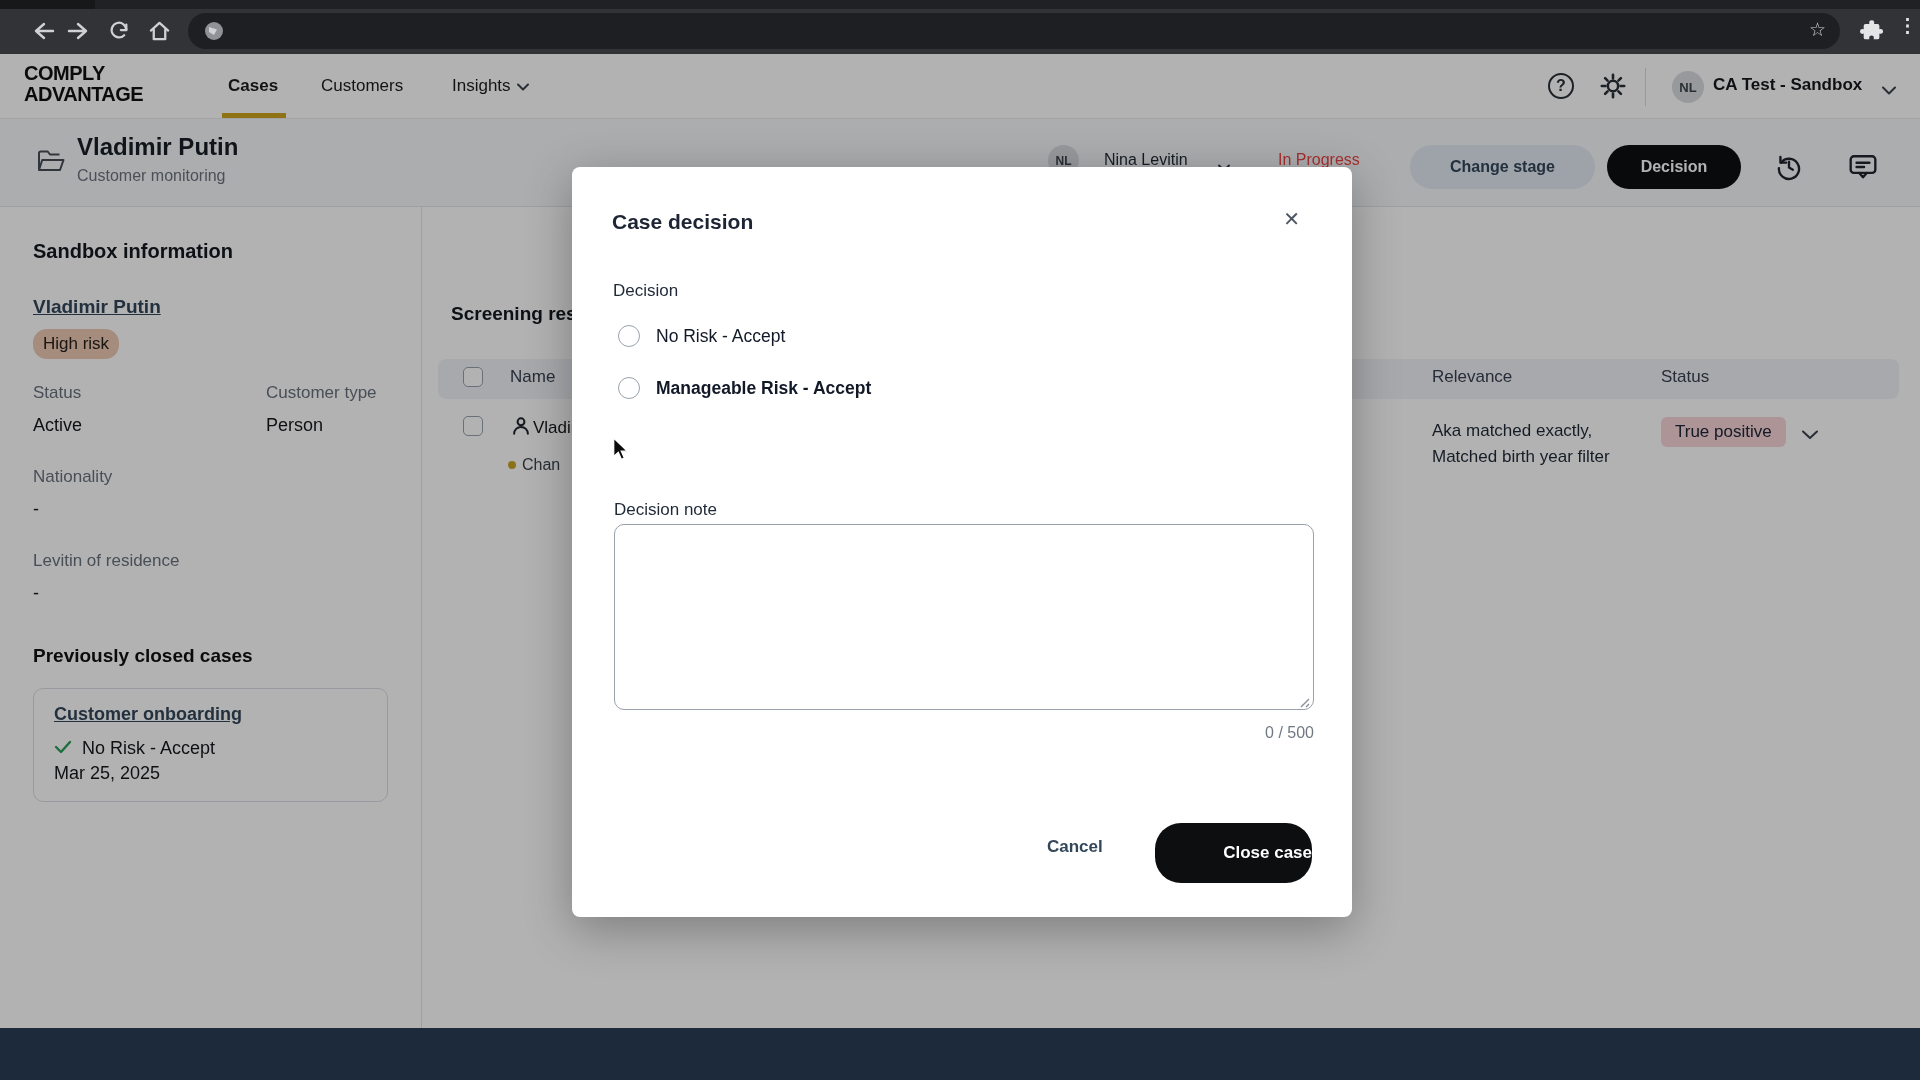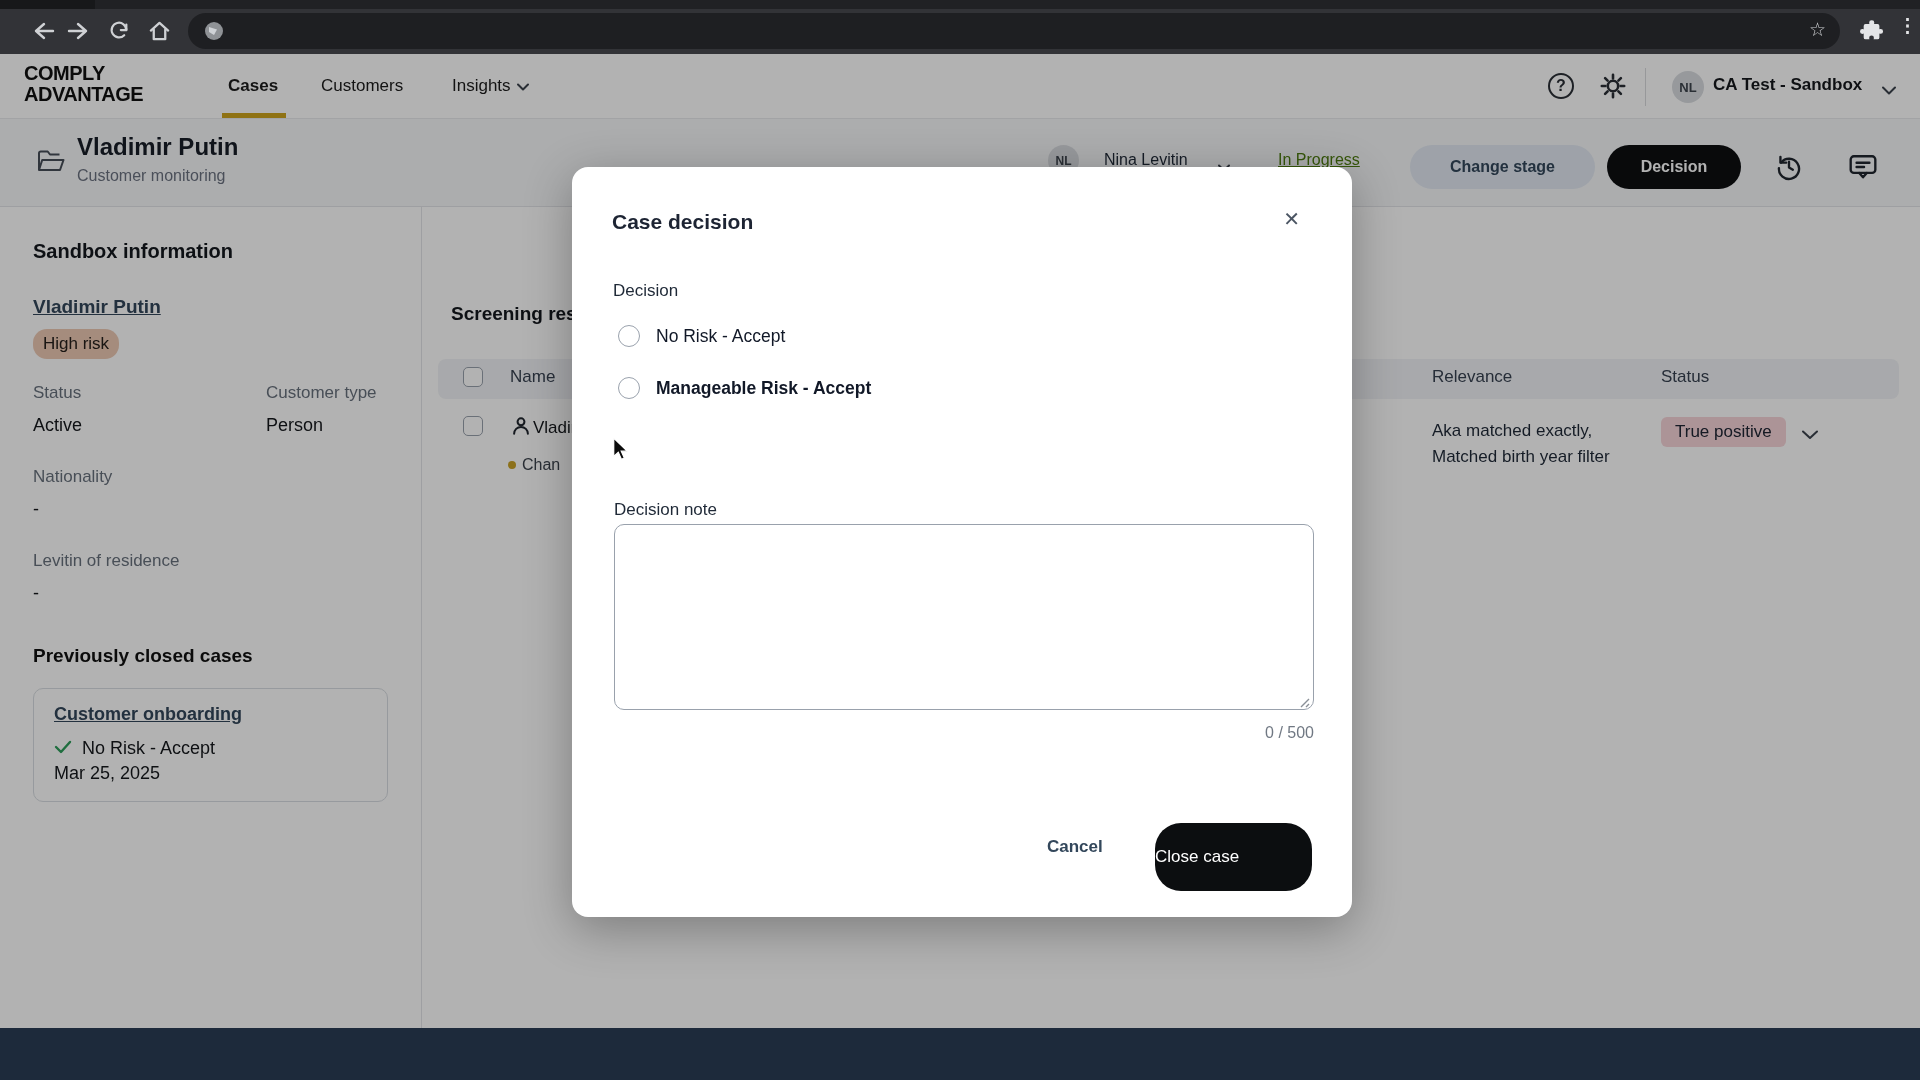--- a/index.html
+++ b/index.html
@@ -38,21 +38,21 @@
   #account-chev { position:absolute; left:1882px; top:27px; }
 
   
   #pagehdr { position:absolute; left:0; top:65px; width:1920px; height:88px; background:#f7f8fa; border-bottom:1px solid #e2e4e8; }
   #folder { position:absolute; left:35px; top:26px; width:32px; height:30px; }
   #case-title { position:absolute; left:77px; top:14px; font-size:24px; font-weight:700; color:#181e27; }
   #case-sub { position:absolute; left:77px; top:48px; font-size:16px; color:#6b7280; }
   #assignee-av { position:absolute; left:1048px; top:26px; width:31px; height:31px; border-radius:50%; background:#d9dce0; color:#3d444d; font-size:12px; font-weight:700; display:flex; align-items:center; justify-content:center; }
   #assignee-name { position:absolute; left:1104px; top:32px; font-size:16px; color:#1f2937; cursor:pointer; }
   #assignee-chev { position:absolute; left:1218px; top:39px; }
-  #stage-text { position:absolute; left:1278px; top:32px; font-size:16px; color:#4d7c0f;text-decoration:underline; }
+  #stage-text { position:absolute; left:1278px; top:32px; font-size:16px; color:#ef4444; }
   #btn-change-stage { position:absolute; left:1410px; top:26px; width:185px; height:44px; border-radius:22px; background:#e2e9f2; color:#33475b; font-size:16px; font-weight:700; display:flex; align-items:center; justify-content:center; cursor:pointer; }
   #btn-decision { position:absolute; left:1607px; top:26px; width:134px; height:44px; border-radius:22px; background:#0d0f11; color:#fff; font-size:16px; font-weight:700; display:flex; align-items:center; justify-content:center; cursor:pointer; }
   #history-ico { position:absolute; left:1774px; top:33px; width:30px; height:30px; cursor:pointer; }
   #comment-ico { position:absolute; left:1848px; top:34px; width:30px; height:28px; cursor:pointer; }
 
   
   #sidebar { position:absolute; left:0; top:153px; width:422px; height:821px; background:#fff; border-right:1px solid #e2e4e8; padding:33px 30px 0 33px; }
   #sb-heading { font-size:20px; font-weight:700; color:#14181e; }
   #sb-name { display:inline-block; margin-top:15px; font-size:19px; font-weight:700; color:#33475b; text-decoration:underline; cursor:pointer; }
   #risk-badge { display:inline-block; margin-top:11px; background:#ecc9b4; color:#26201c; font-size:17px; padding:5px 10px; border-radius:14px; }
@@ -75,37 +75,37 @@
   #row-dot { position:absolute; left:508px; top:407px; width:8px; height:8px; border-radius:50%; background:#c9a227; }
   #row-sub { position:absolute; left:522px; top:402px; font-size:16px; color:#3c434d; white-space:nowrap; }
   #person-ico { position:absolute; left:511px; top:362px; width:20px; height:20px; }
   #relevance-cell { position:absolute; left:1432px; top:364px; width:230px; font-size:17px; color:#1f2937; line-height:26px; }
   #status-badge { position:absolute; left:1661px; top:363px; height:30px; padding:0 14px; background:#f6d5d9; color:#202634; font-size:17px; border-radius:6px; display:flex; align-items:center; }
   #status-chev { position:absolute; left:1802px; top:372px; cursor:pointer; }
 
   #footerbar { position:absolute; left:0; top:974px; width:1920px; height:52px; background:#2a3d55; }
 
   
-  #modal { position:absolute; left:572px; top:167px; width:780px; height:750px; background:#fff; border-radius:16px; box-shadow:0 12px 48px rgba(0,0,0,0.30); z-index:100; }
+  #modal { position:absolute; left:572px; top:167px; width:780px; height:750px; background:#fff; border-radius:8px; box-shadow:0 12px 48px rgba(0,0,0,0.30); z-index:100; }
   #m-title { position:absolute; left:40px; top:43px; font-size:21px; font-weight:700; color:#1d2433; }
   #m-close { position:absolute; right:52px; top:40px; font-size:20px; color:#4b5563; cursor:pointer; }
   #m-dec-label { position:absolute; left:41px; top:114px; font-size:17px; color:#1f2937; }
   .opt { position:absolute; left:46px; display:flex; align-items:center; gap:16px; cursor:pointer; }
   .radio { width:22px; height:22px; border:1.6px solid #9aa2ad; border-radius:50%; background:#fff; flex:0 0 auto; }
   .opt-label { font-size:17.5px; color:#111827; white-space:nowrap; }
   #opt1 { top:158px; } #opt2 { top:210px;font-weight:bold; }
   #hl-box { position:absolute; left:26px; top:238px; width:330px; height:73px; border:7px solid #46d195; border-radius:3px; background:#fff; }
   #opt3 { left:13px; top:17px; position:absolute; gap:14px; }
   #radio-sel { width:24px; height:24px; border:5px solid #4b74b9; border-radius:50%; background:#fff; box-shadow:0 0 0 4.5px rgba(125,150,195,0.7); flex:0 0 auto; }
   #m-note-label { position:absolute; left:42px; top:333px; font-size:17px; color:#1f2937; }
   #m-textarea { position:absolute; left:42px; top:357px; width:700px; height:186px; border:1px solid #99a1ac; border-radius:10px; resize:none; outline:none; font-family:"Liberation Sans",sans-serif; font-size:16px; padding:12px 14px; }
   #m-resize { position:absolute; left:726px; top:527px; width:12px; height:12px; pointer-events:none; }
   #m-counter { position:absolute; right:38px; top:557px; font-size:16px; color:#707883; }
   #m-cancel { position:absolute; left:475px; top:670px; font-size:17px; font-weight:700; color:#33475b; cursor:pointer; }
-  #m-submit { position:absolute; left:583px; top:656px; width:157px; height:68px; border-radius:26px; background:#0c0e10; color:#fff; font-size:17px; font-weight:400; display:flex; align-items:center; justify-content:flex-start; cursor:pointer; }
+  #m-submit { position:absolute; left:583px; top:656px; width:157px; height:60px; border-radius:26px; background:#0c0e10; color:#fff; font-size:17px; font-weight:700; display:flex; align-items:center; justify-content:flex-end; cursor:pointer; }
   #cursor { position:absolute; left:612px; top:437px; z-index:120; }
 
   .chev svg { stroke:#3c434d; fill:none; stroke-width:2; stroke-linecap:round; stroke-linejoin:round; }
   .ico-dark { stroke:#20262e; fill:none; stroke-width:2.2; stroke-linecap:round; stroke-linejoin:round; }
 </style>
 </head>
 <body>
 
 <div id="page">
 

